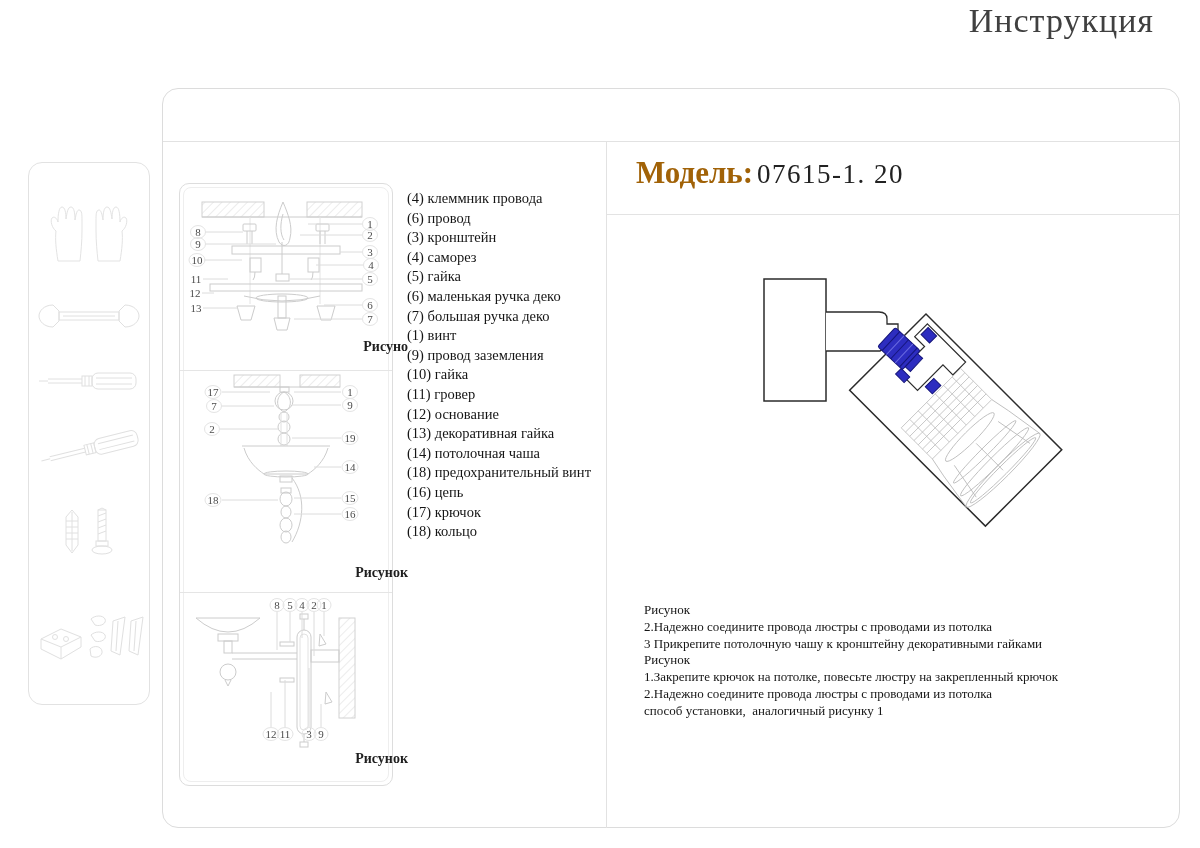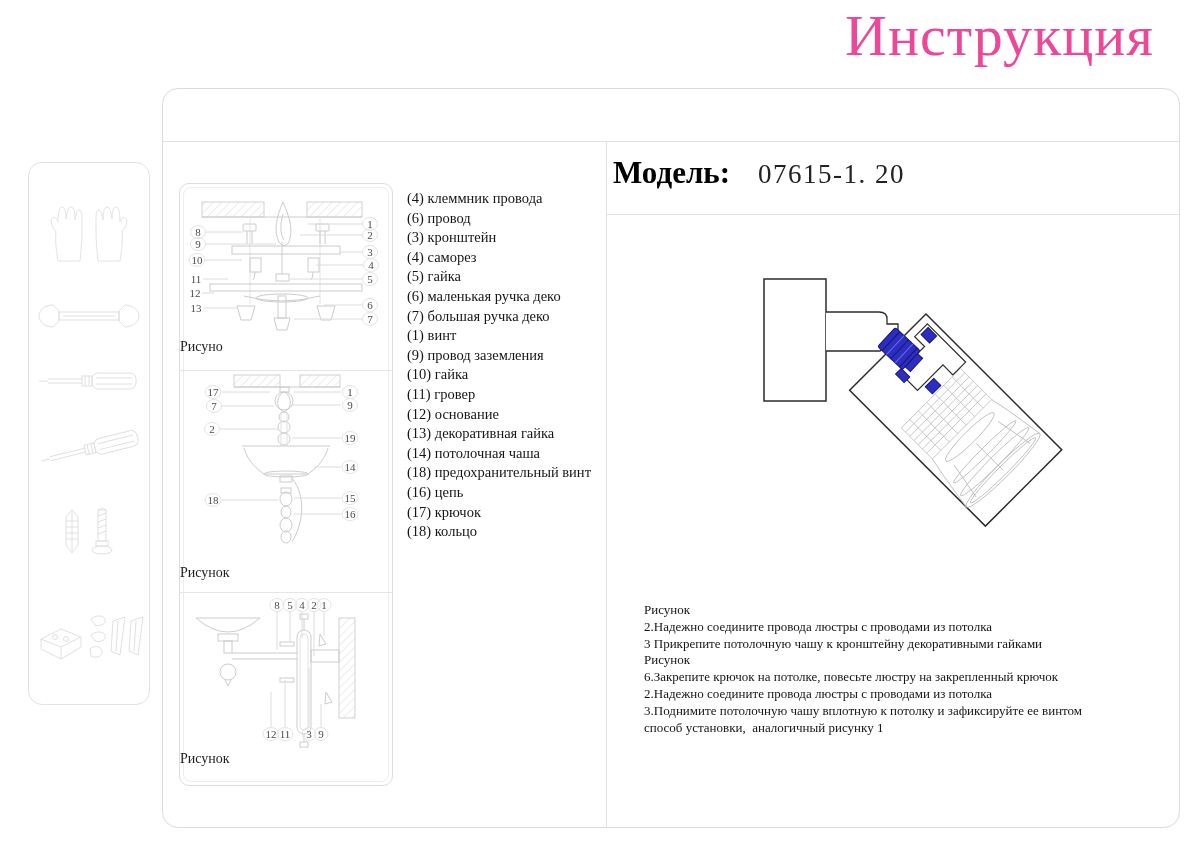--- a/index.html
+++ b/index.html
@@ -1,19 +1,19 @@
 <!DOCTYPE html>
 <html><head>
 <meta charset="utf-8">
 <style>
   * { margin:0; padding:0; box-sizing:border-box; }
   html,body { width:1200px; height:848px; }
   body { position:relative; background:#fff; font-family:"Liberation Serif",serif; color:#1a1a1a; overflow:hidden; }
 
-  .title { position:absolute; top:2px; right:46px; font-size:58px; font-weight:400; letter-spacing:1px; color:#ec4899;text-align:right; }
+  .title { position:absolute; top:2px; right:46px; font-size:34px; font-weight:400; letter-spacing:1px; color:#404040;text-align:right; }
 
   
   .toolbox { position:absolute; left:28px; top:162px; width:122px; height:543px; border:1px solid #e2e2e2; border-radius:14px; }
   .tool { position:absolute; left:0; width:100%; display:flex; justify-content:center; }
   .t-gloves   { top:26px; }
   .t-wrench   { top:138px; }
   .t-screw1   { top:206px; }
   .t-screw2   { top:256px; }
   .t-screws   { top:344px; }
   .t-fasten   { top:446px; }
@@ -23,31 +23,31 @@
   .sheet-top-rule { position:absolute; left:0; top:52px; width:100%; height:1px; background:#e2e2e2; }
   .sheet-vrule { position:absolute; left:443px; top:52px; width:1px; height:687px; background:#e2e2e2; }
 
   
   .figures-panel { position:absolute; left:16px; top:94px; width:214px; height:603px; border:1px solid #ddd; border-radius:10px; }
   .figures-inner { position:absolute; inset:3px; border:1px solid #eee; border-radius:8px; }
   .fig-divider { position:absolute; left:0; width:100%; height:1px; background:#e5e5e5; }
   .fd1 { top:186px; } .fd2 { top:408px; }
   svg.fig { position:absolute; left:0; }
   .figpos1 { top:0; } .figpos2 { top:186px; } .figpos3 { top:408px; }
-  .fig-caption { position:absolute; left:0; width:100%; text-align:left; font-weight:400; font-size:14px; color:#1f1f1f; }
+  .fig-caption { position:absolute; left:16px; width:100%; text-align:right; font-weight:700; font-size:14px; color:#1f1f1f; }
   .cap1 { top:155px; } .cap2 { top:381px; } .cap3 { top:567px; }
   .callout { font-family:"Liberation Serif",serif; font-size:11px; fill:#4c4c4c; }
 
   
   .parts-list { position:absolute; left:244px; top:100px; width:196px; list-style:none; font-size:14.5px; line-height:19.6px; color:#151515; }
 
   
   .model-row { position:absolute; left:450px; top:66px; display:flex; align-items:baseline; white-space:nowrap; }
-  .model-label { font-size:31px; font-weight:700; color:#000000; }
-  .model-value { font-size:27px; margin-left:28px; letter-spacing:1.5px; color:#222; }
+  .model-label { font-size:31px; font-weight:700; color:#a16207;margin-left:23px; }
+  .model-value { font-size:27px; margin-left:4px; letter-spacing:1.5px; color:#222; }
   .model-rule { position:absolute; left:444px; top:125px; width:573px; height:1px; background:#e3e3e3; }
 
   .lamp { position:absolute; left:578px; top:165px; }
 
   
   .instructions { position:absolute; left:481px; top:513px; font-size:13px; line-height:16.8px; color:#151515; }
   .instr-line { white-space:pre-wrap; }
 </style>
 </head>
 <body>
@@ -438,20 +438,19 @@
         <line x1="170" y1="82" x2="170" y2="108" stroke="#15157a"></line>
         <rect x="174" y="86" width="7" height="18" fill="#2d2dc0" stroke="#15157a"></rect>
       </g>
     </svg>
 
     <div class="instructions">
       <div class="instr-line">Рисунок</div>
       <div class="instr-line">2.Надежно соедините провода люстры с проводами из потолка</div>
       <div class="instr-line">3 Прикрепите потолочную чашу к кронштейну декоративными гайками</div>
       <div class="instr-line">Рисунок</div>
-      <div class="instr-line">6.Закрепите крючок на потолке, повесьте люстру на закрепленный крючок</div>
+      <div class="instr-line">1.Закрепите крючок на потолке, повесьте люстру на закрепленный крючок</div>
       <div class="instr-line">2.Надежно соедините провода люстры с проводами из потолка</div>
-      <div class="instr-line">3.Поднимите потолочную чашу вплотную к потолку и зафиксируйте ее винтом</div>
       <div class="instr-line">способ установки,  аналогичный рисунку 1</div>
     </div>
   </section>
 
 </div>
 
 </body></html>

